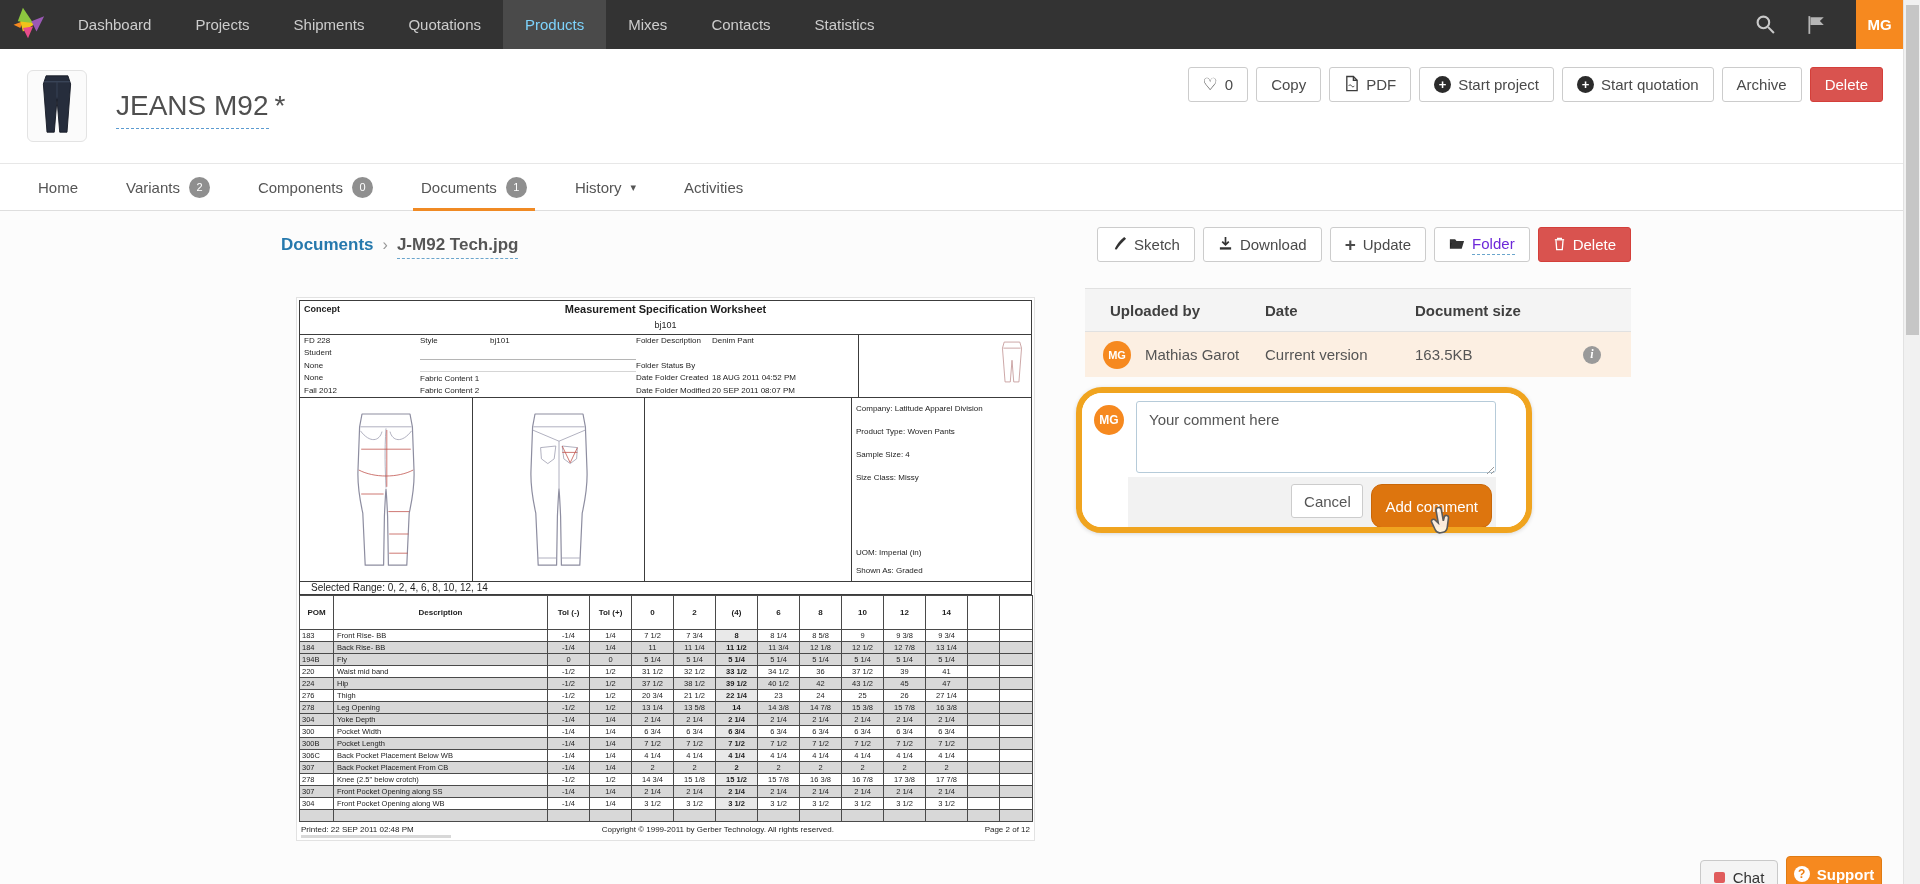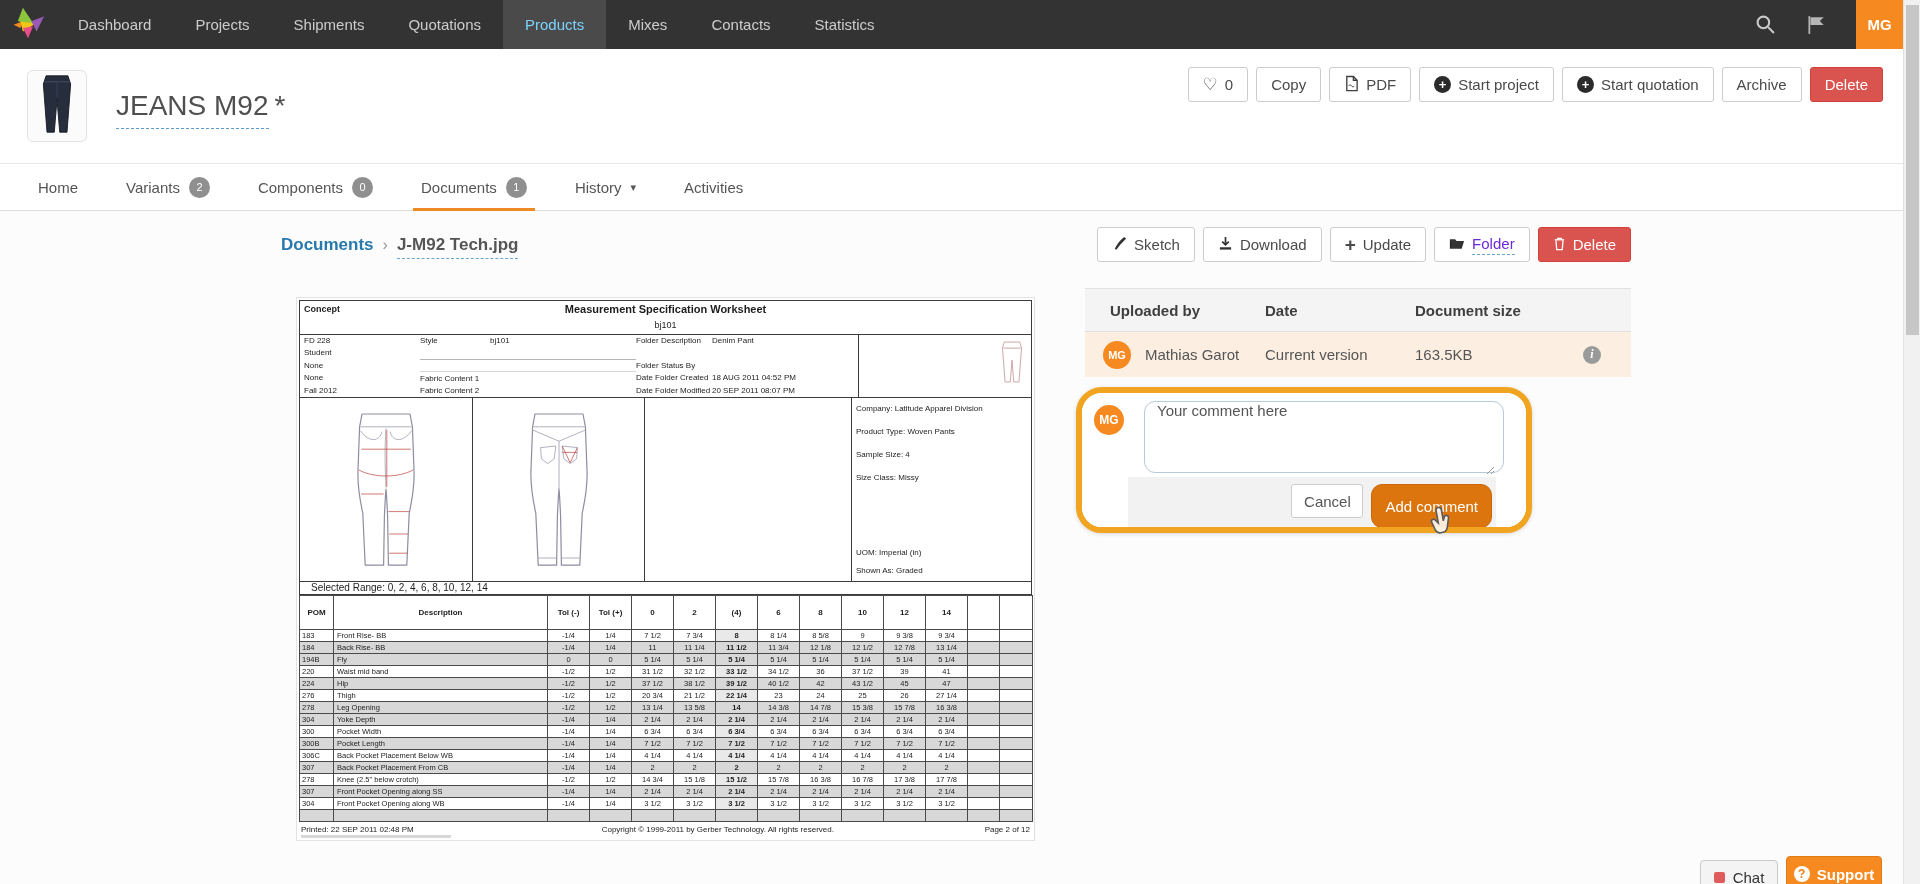--- a/index.html
+++ b/index.html
@@ -90,21 +90,21 @@
   .vt-c2 { width:150px; }
   .vt-c3 { flex:1; }
   .avatar { width:28px; height:28px; border-radius:50%; background:#f6891f; color:#fff; font-size:11px; font-weight:bold; display:flex; align-items:center; justify-content:center; flex:0 0 auto; }
   .vt-row .avatar { margin-right:14px; }
   .info-icon { width:18px; height:18px; border-radius:50%; background:#9a9a9a; color:#fff; font-size:12px; font-weight:bold; font-family:"Liberation Serif", serif; font-style:italic; display:flex; align-items:center; justify-content:center; margin-right:30px; cursor:pointer; }
 
   
   .comment-ring { position:absolute; left:1076px; top:176px; width:456px; height:146px; border:6px solid #f0a41f; border-radius:26px; background:#fff; box-shadow:0 1px 4px rgba(0,0,0,0.15); }
   .ring-inner { position:relative; width:444px; height:134px; border-radius:20px; overflow:hidden; background:#fff; }
   .comment-avatar { position:absolute; left:12px; top:12px; width:30px; height:30px; font-size:12px; }
-  .comment-textarea { position:absolute; left:54px; top:8px; width:360px; height:72px; border:1px solid #b6cbd9; border-radius:11px; padding:0 12px; font-size:15px; color:#555; font-family:inherit; resize:none; outline:none; background:#fff;margin-left:8px; }
+  .comment-textarea { position:absolute; left:54px; top:8px; width:360px; height:72px; border:1px solid #b6cbd9; border-radius:3px; padding:9px 12px; font-size:15px; color:#555; font-family:inherit; resize:none; outline:none; background:#fff; }
   .grip { position:absolute; left:404px; top:68px; }
   .comment-footer { position:absolute; left:46px; top:84px; width:368px; height:50px; background:#f2f2f2; display:flex; justify-content:flex-end; align-items:flex-start; gap:8px; padding:7px 4px 0 0; }
   .btn-cancel { width:72px; height:34px; background:#fff; border:1px solid #ccc; border-radius:3px; font-size:15px; color:#555; cursor:pointer; font-family:inherit; }
   .btn-submit { height:44px; padding:0 13px; background:#dd750e; border:1px solid #c96708; border-radius:11px; font-size:15px; color:#fff; cursor:pointer; font-family:inherit; }
   .hand-cursor { position:absolute; left:1428px; top:294px; z-index:20; }
 
   
   .chat-btn { position:absolute; left:1700px; top:860px; width:78px; height:34px; background:#f4f4f4; border:1px solid #c9c9c9; border-radius:4px; display:flex; align-items:center; justify-content:center; gap:8px; font-size:15px; color:#333; cursor:pointer; z-index:30; }
   .chat-square { width:11px; height:11px; background:#e05c5c; border-radius:2px; }
   .support-btn { position:absolute; left:1786px; top:856px; width:96px; height:36px; background:#f6891f; border:1px solid #e07b12; border-radius:4px; display:flex; align-items:center; justify-content:center; gap:7px; font-size:15px; font-weight:bold; color:#fff; cursor:pointer; z-index:30; }

